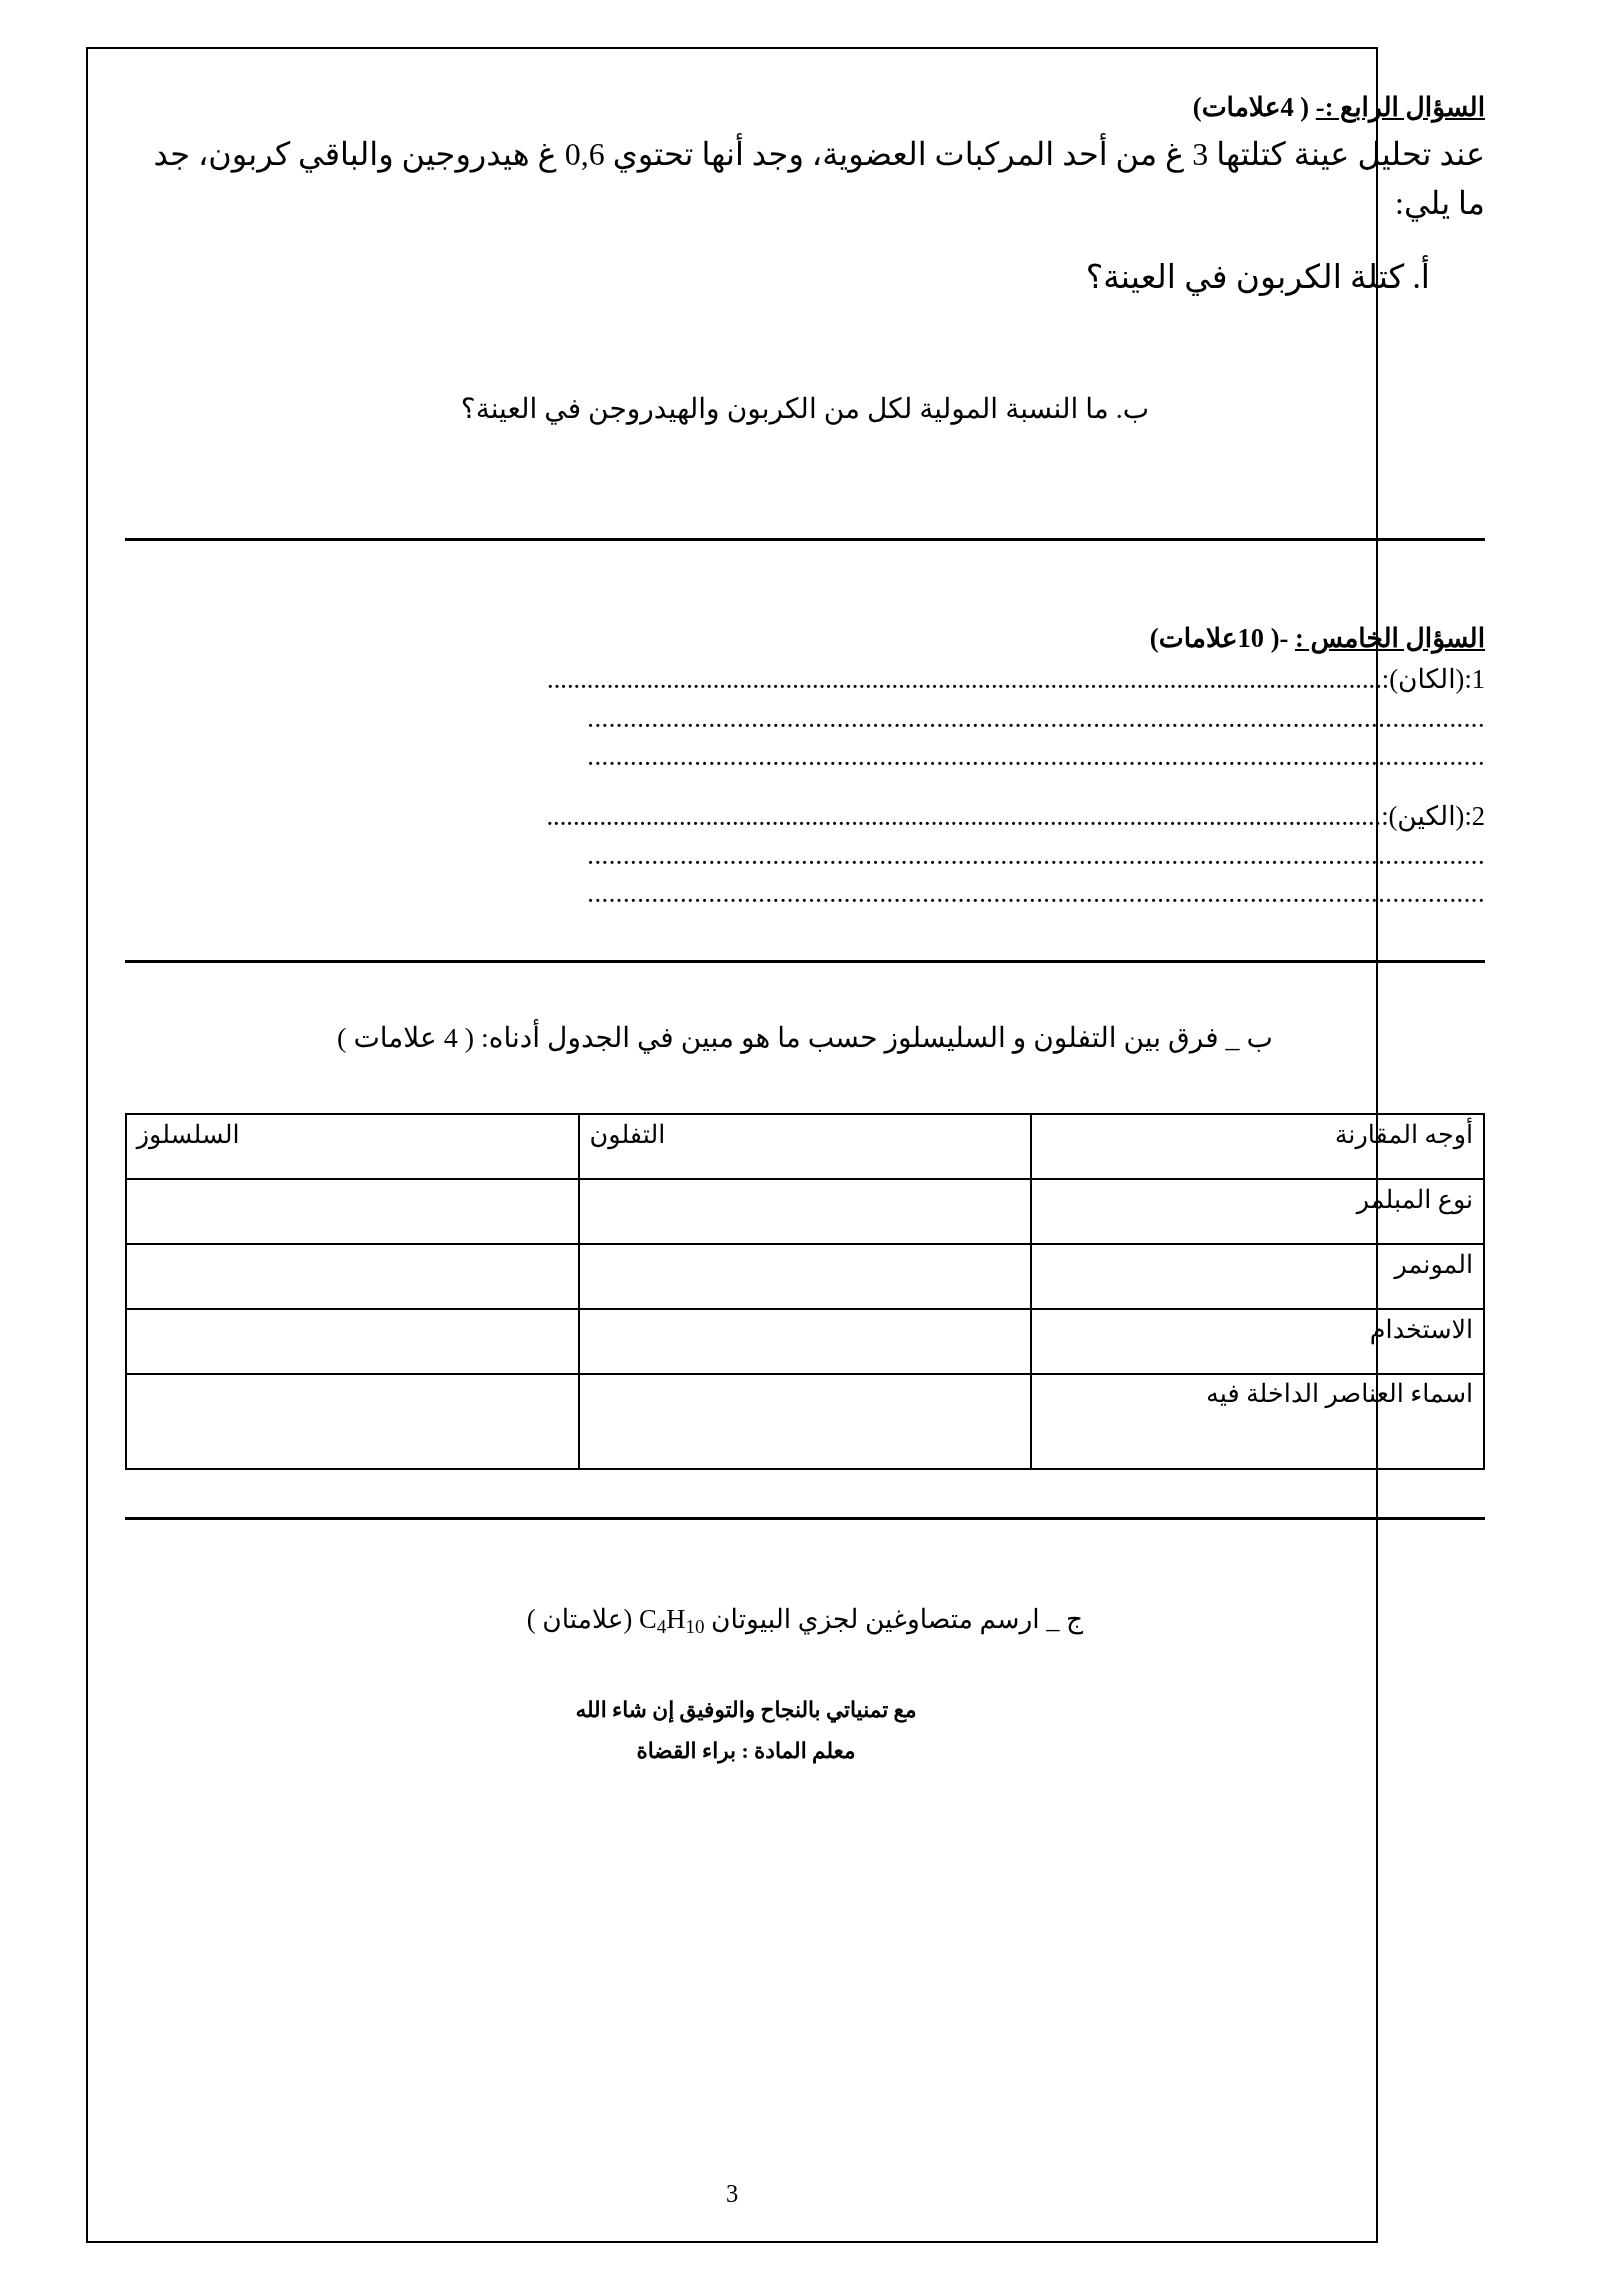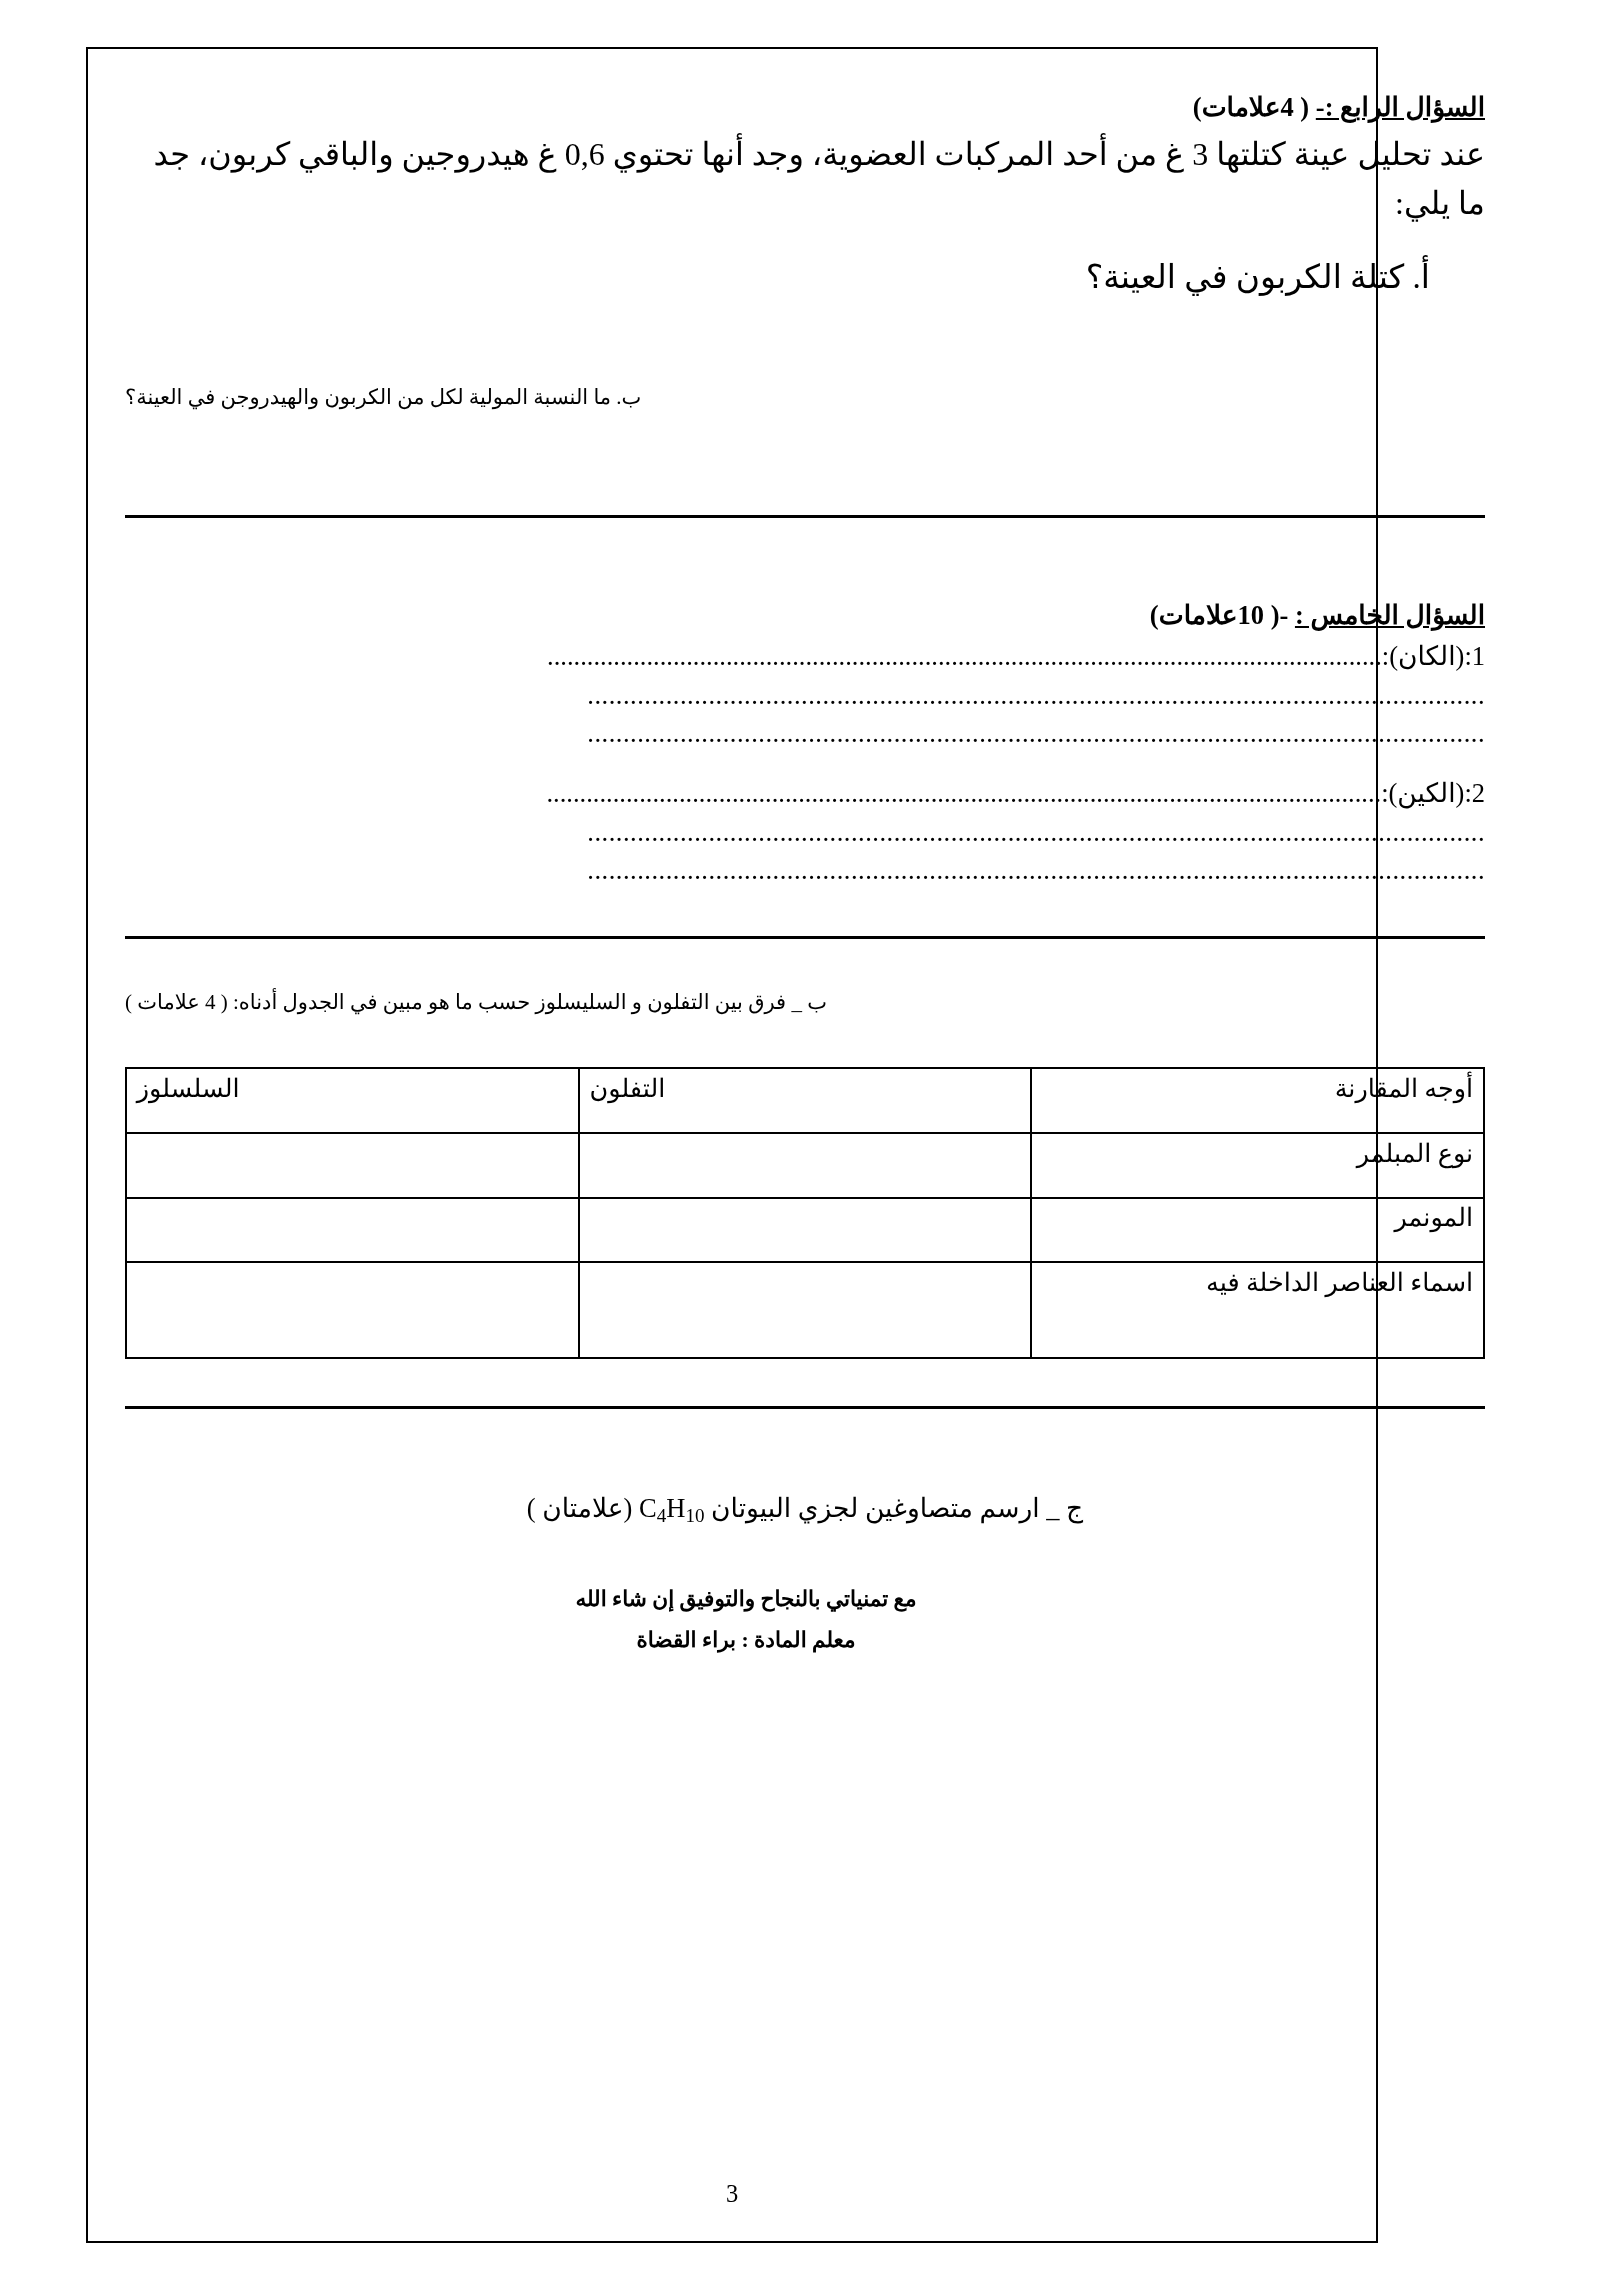--- a/index.html
+++ b/index.html
@@ -70,24 +70,24 @@
   }
   .dots-line {
     font-size: 26.5px;
     line-height: 1.45;
     margin: 0;
     white-space: nowrap;
     overflow: hidden;
     letter-spacing: 0.5px;
   }
   .q5-sub {
-    font-size: 21px;
-    margin: 0;
+    font-size: 28px;
+    margin: 6px;
     line-height: 1.6;
-    text-align: left;
+    text-align: center;
   }
   .center-line {
     font-size: 26.5px;
     margin: 0;
     line-height: 1.6;
     text-align: center;
   }
   table.cmp {
     border-collapse: collapse;
     width: 100%;
@@ -182,20 +182,25 @@
         <tr>
           <td class="col-a">نوع المبلمر</td>
           <td class="col-b"></td>
           <td class="col-c"></td>
         </tr>
         <tr>
           <td class="col-a">المونمر</td>
           <td class="col-b"></td>
           <td class="col-c"></td>
         </tr>
+        <tr>
+          <td class="col-a">الاستخدام</td>
+          <td class="col-b"></td>
+          <td class="col-c"></td>
+        </tr>
         <tr class="tall">
           <td class="col-a">اسماء العناصر الداخلة فيه</td>
           <td class="col-b"></td>
           <td class="col-c"></td>
         </tr>
       </tbody>
     </table>
 
     <div class="spacer-md"></div>
     <hr class="rule">

